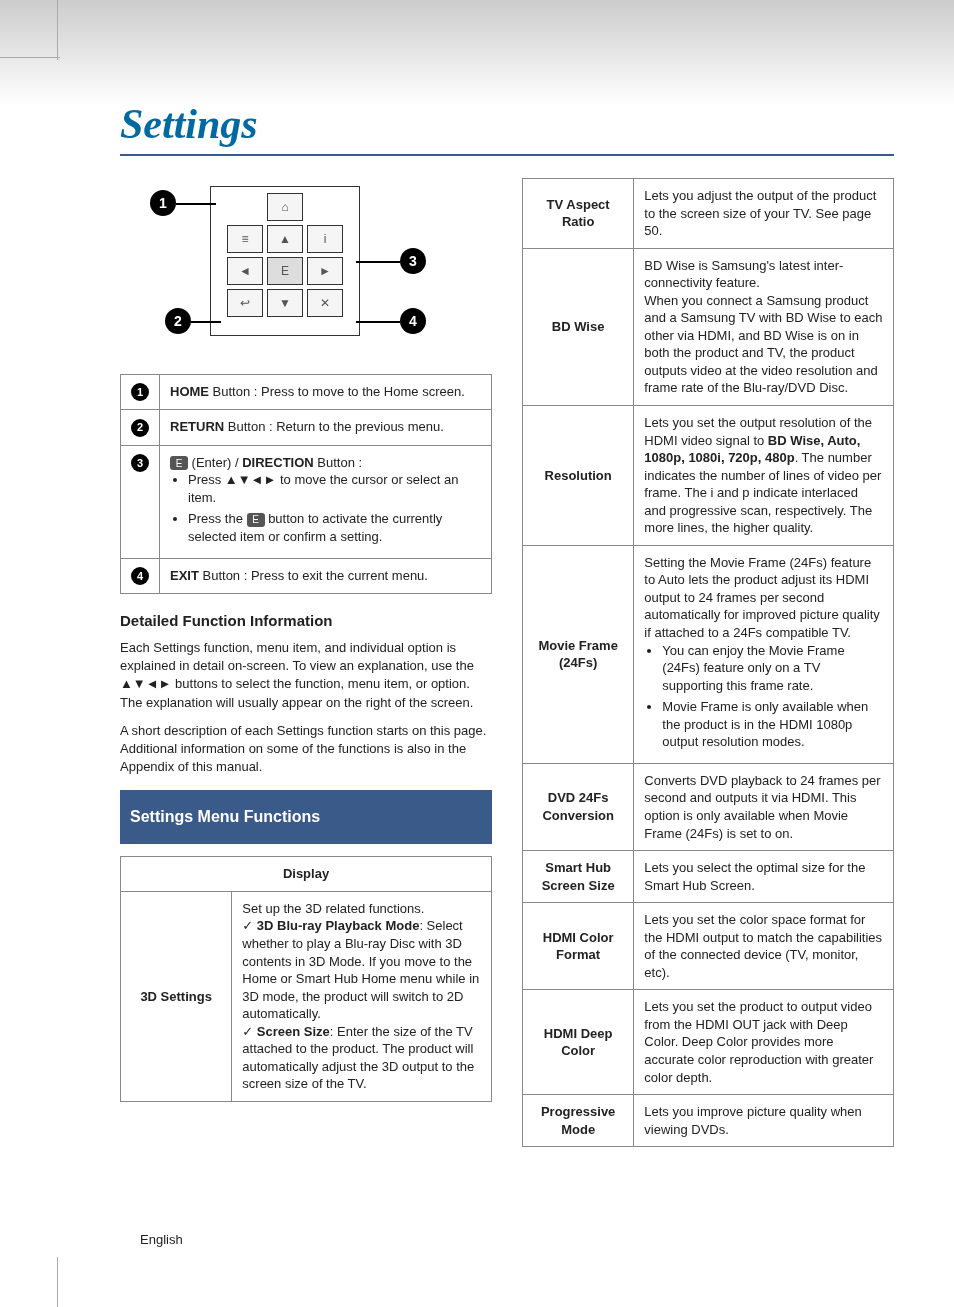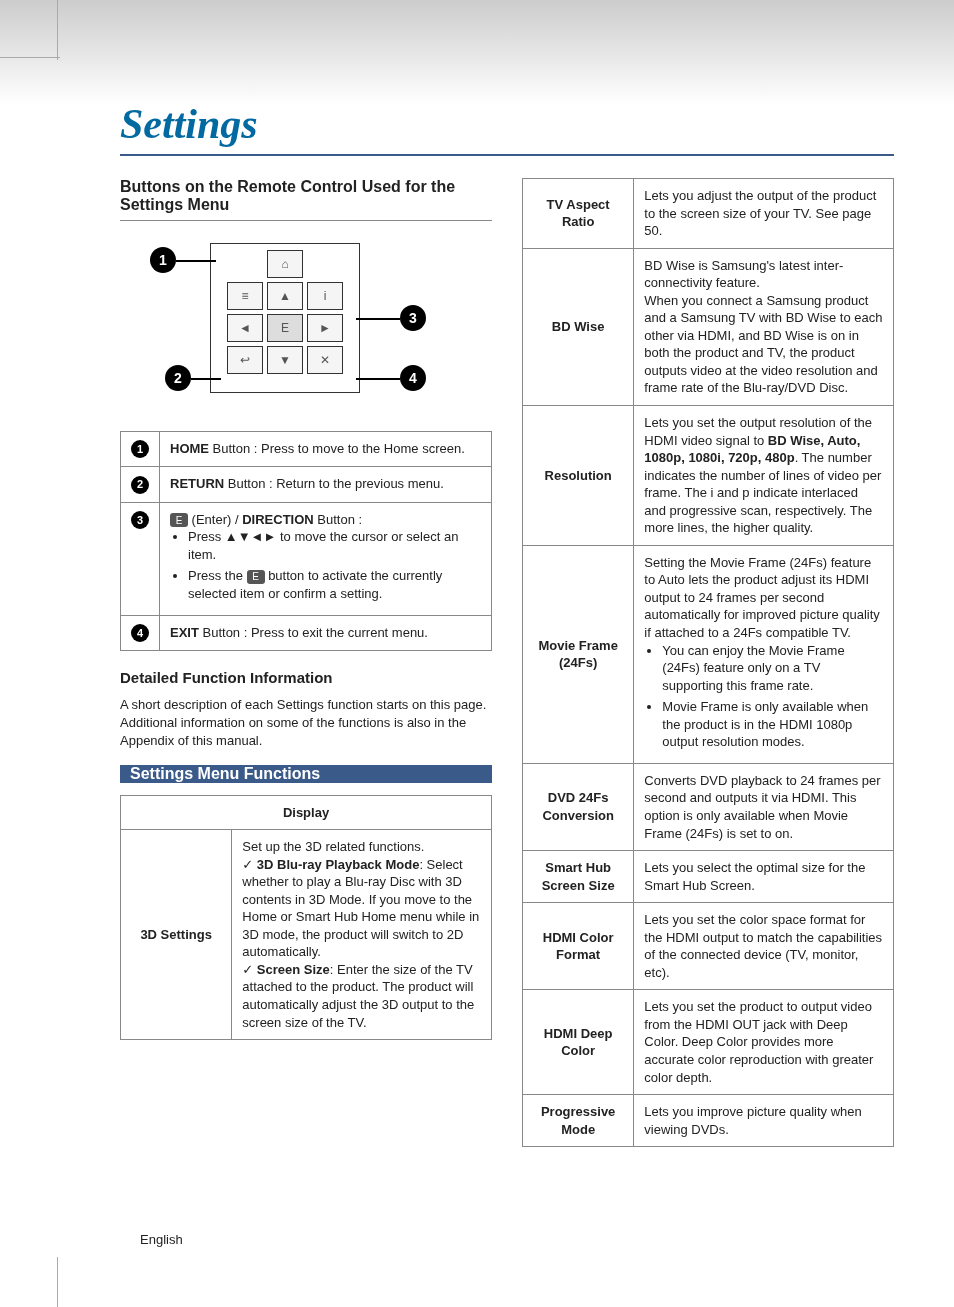--- a/index.html
+++ b/index.html
@@ -116,21 +116,21 @@
     font-size:15px;
     margin: 6px 0 10px 0;
   }
   p.body { line-height:1.4; margin-bottom:10px; }
 
   .blue-bar {
     background:#3a5a8a;
     color:#fff;
     font-weight:bold;
     font-size:16px;
-    padding:0 10px;
+    padding:18px 10px;
     margin: 14px 0 12px 0;
   }
 
   ul.inner { list-style: disc; padding-left: 18px; }
   ul.inner li { margin-bottom:4px; line-height:1.35; }
   .check::before { content:"✓ "; }
   .enter-chip {
     display:inline-flex; align-items:center; justify-content:center;
     width:18px; height:14px; background:#555; color:#fff;
     border-radius:3px; font-size:10px; vertical-align:middle;
@@ -146,21 +146,20 @@
 
 <div class="crop-mark crop-v"></div>
 <div class="crop-mark crop-h"></div>
 <div class="crop-mark crop-b"></div>
 
 <h1 class="page-title">Settings</h1>
 
 <div class="columns">
 
   <div class="col">
-    <div class="section-heading">Buttons on the Remote Control Used for the Settings Menu</div>
 
     <div class="remote-wrap">
       <div class="remote">
         <div class="remote-row">
           <div class="rbtn">⌂</div>
         </div>
         <div class="remote-row">
           <div class="rbtn">≡</div>
           <div class="rbtn">▲</div>
           <div class="rbtn">i</div>
@@ -205,20 +204,21 @@
               </ul></td>
           </tr>
           <tr>
             <td class="num"><span>4</span></td>
                   <td><b>EXIT</b> Button : Press to exit the current menu.</td>
           </tr>
         </tbody>
     </table>
 
     <div class="subheading">Detailed Function Information</div>
+    <p class="body">Each Settings function, menu item, and individual option is explained in detail on-screen. To view an explanation, use the ▲▼◄► buttons to select the function, menu item, or option. The explanation will usually appear on the right of the screen.</p>
     <p class="body">A short description of each Settings function starts on this page. Additional information on some of the functions is also in the Appendix of this manual.</p>
 
     <div class="blue-bar">Settings Menu Functions</div>
 
     <table class="func-table">
       <thead>
           <tr>
             <th colspan="2">Display</th>
           </tr>
         </thead>

